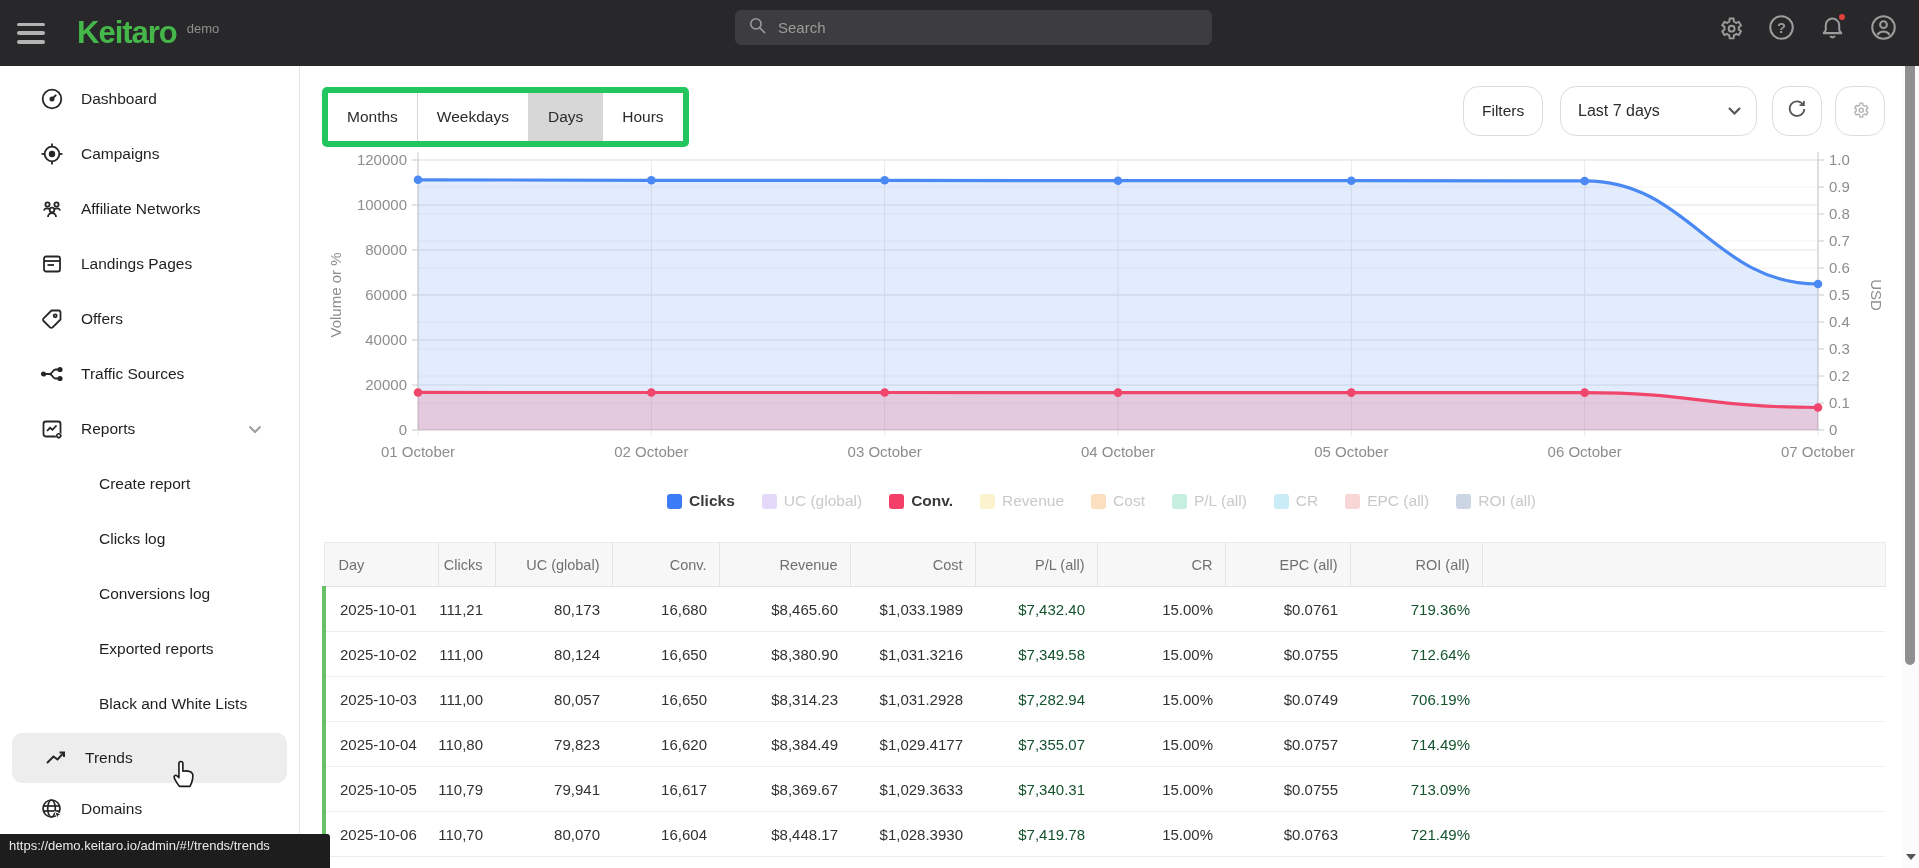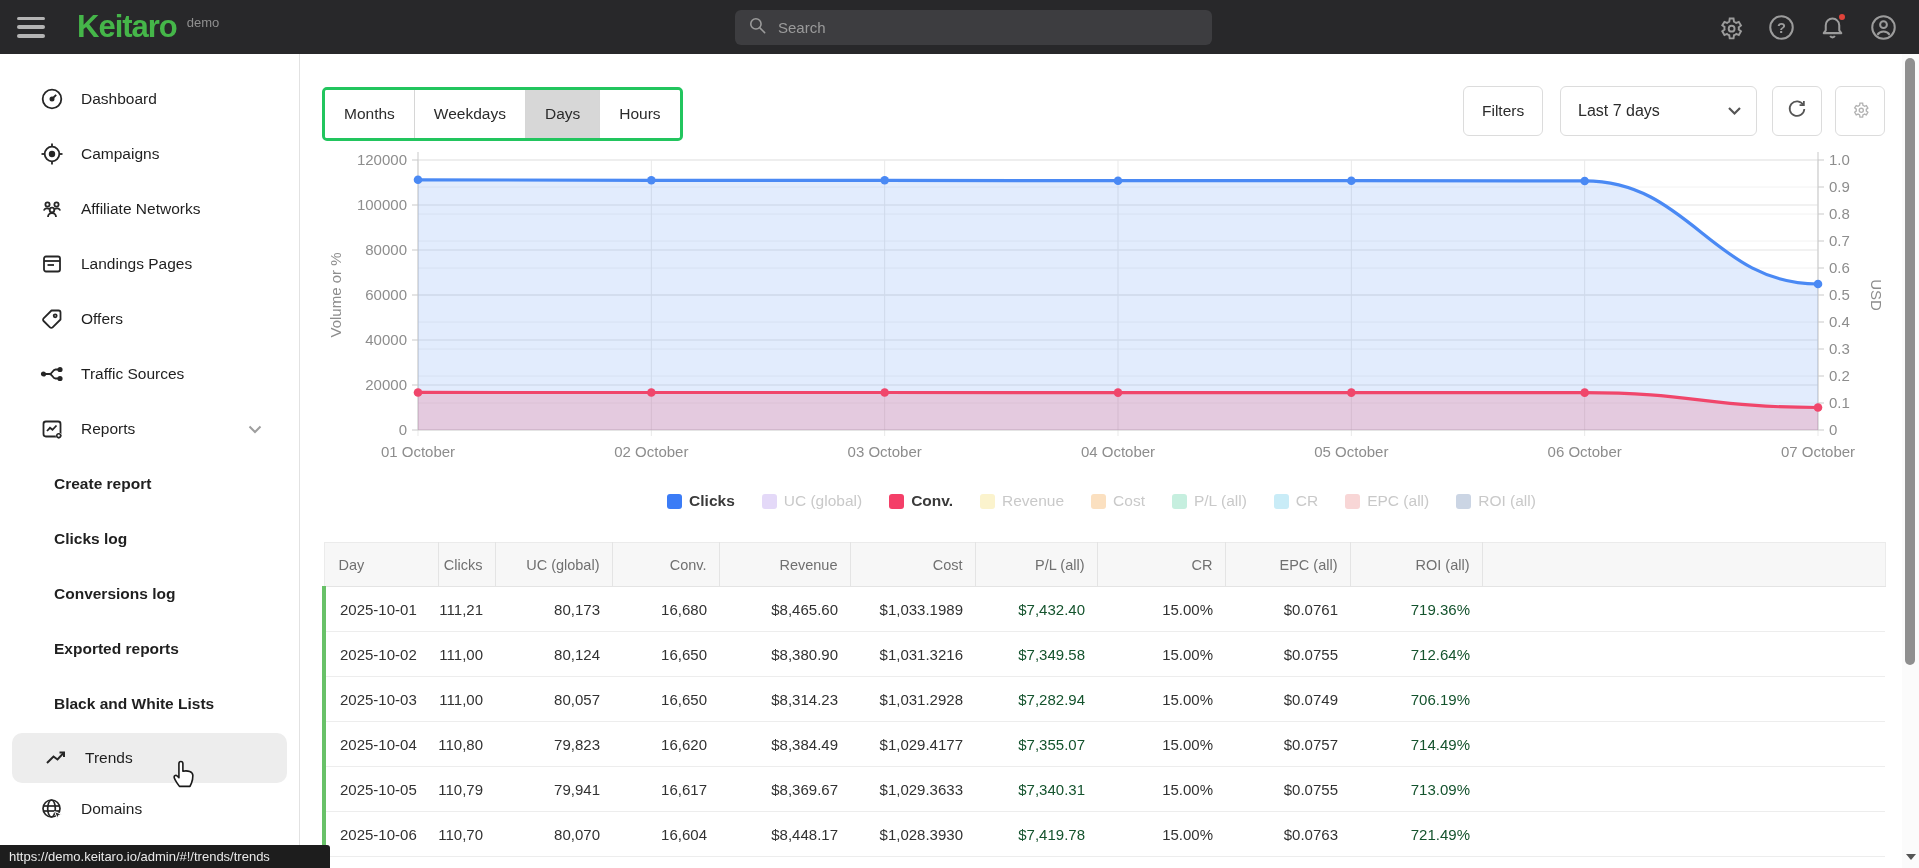--- a/index.html
+++ b/index.html
@@ -1,21 +1,21 @@
 <!DOCTYPE html>
 <html><head>
 <meta charset="utf-8">
 <style>
   * { margin:0; padding:0; box-sizing:border-box; }
   html,body { width:1919px; height:868px; overflow:hidden; background:#fff;
               font-family:"Liberation Sans", sans-serif; }
   body { position:relative; }
 
   
-  .header { position:absolute; top:0; left:0; width:1919px; height:54px; background:#28282a;
+  .header { position:absolute; top:0; left:0; width:1919px; height:66px; background:#28282a;
             display:flex; align-items:center; z-index:30; }
   .burger { width:28px; height:21px; margin-left:17px; display:flex; flex-direction:column;
             justify-content:space-between; cursor:pointer; }
   .burger span { display:block; height:3.5px; background:#b4b4b4; border-radius:2px; }
   .brand { margin-left:32px; font-size:31px; font-weight:800; color:#45b649; letter-spacing:-1px; }
   .env { margin-left:10px; font-size:13px; color:#8f8f8f; position:relative; top:-5px; }
   .search { position:absolute; left:735px; top:10px; width:477px; height:35px; background:#3d3d40;
             border-radius:6px; display:flex; align-items:center; padding-left:13px; }
   .search input { background:transparent; border:none; outline:none; color:#14b8a6; font-size:15px;
             margin-left:11px; width:380px; font-family:"Liberation Sans",sans-serif; }
@@ -24,36 +24,36 @@
   .hicon { width:27px; height:27px; position:relative; cursor:pointer; }
   .dot { position:absolute; top:-2px; right:-1px; width:10px; height:10px; border-radius:50%;
          background:#e0433a; border:2px solid #28282a; }
 
   
   .sidebar { position:absolute; top:54px; left:0; width:300px; bottom:0; background:#fff;
              border-right:1px solid #e2e2e2; padding-top:17px; z-index:10; }
   .nav-item { height:55px; display:flex; align-items:center; padding-left:40px; cursor:pointer;
               font-size:15.5px; color:#1f1f1f; }
   .nav-item .nicon { width:24px; height:24px; margin-right:17px; flex:0 0 24px; }
-  .nav-item.sub { padding-left:54px;font-weight:bold; }
+  .nav-item.sub { padding-left:99px; }
   .nav-item .chev { margin-left:auto; margin-right:37px; }
   .nav-item.active { background:#ededed; border-radius:10px; margin:0 12px; padding-left:32px; height:50px;
                      position:relative; top:2px; }
 
   
   .content { position:absolute; left:301px; top:54px; width:1601px; bottom:0; background:#fff; }
 
-  .tabs { position:absolute; left:21px; top:33px; display:inline-flex; border:3px solid #22c55e;
+  .tabs { position:absolute; left:21px; top:33px; display:inline-flex; border:6px solid #22c55e;
           border-radius:5px; overflow:hidden; background:#fff; }
   .tab { padding:0 19px; height:48px; line-height:48px; font-size:15.5px; color:#2b2b2b;
          border-right:1px solid #d6d6d6; cursor:pointer; background:#fff; }
   .tab:last-child { border-right:none; }
   .tab.active { background:#d7d7d7; }
 
-  .btn { position:absolute; height:50px; border:1px solid #dcdcdc; border-radius:6px; background:#fff;
+  .btn { position:absolute; height:50px; border:1px solid #dcdcdc; border-radius:16px; background:#fff;
          font-size:15.5px; color:#2b2b2b; display:flex; align-items:center; justify-content:center;
          cursor:pointer; }
   .filters-btn { left:1162px; top:32px; padding:0 18px; }
   .range-select { left:1259px; top:32px; width:197px; justify-content:space-between; padding:0 14px 0 17px;
                   font-size:16px; }
   .refresh-btn { left:1471px; top:32px; width:50px; }
   .chart-settings-btn { left:1534px; top:32px; width:50px; }
 
   .legend { position:absolute; left:0; top:438px; width:1601px; display:flex; justify-content:center;
             gap:27px; align-items:center; }
@@ -77,21 +77,21 @@
 
   
   .scroll-track { position:absolute; right:0; top:54px; width:17px; bottom:0; background:#fbfbfb; }
   .scroll-thumb { position:absolute; left:3px; top:4px; width:10px; height:607px; background:#8f8f8f;
                   border-radius:5px; cursor:pointer; }
   .scroll-arrow { position:absolute; left:4px; bottom:8px; width:0; height:0; cursor:pointer;
                   border-left:5px solid transparent; border-right:5px solid transparent;
                   border-top:6px solid #555; }
 
   
-  .status-url { position:absolute; left:0; bottom:0; height:23px; width:330px; background:#1d1d1d;
+  .status-url { position:absolute; left:0; bottom:0; height:34px; width:330px; background:#1d1d1d;
                 color:#eaeaea; font-size:13px; line-height:23px; padding-left:9px;
                 border-top-right-radius:3px; z-index:40; }
 
   .cursor { position:absolute; left:170px; top:758px; z-index:50; pointer-events:none; }
 
   svg text { font-family:"Liberation Sans",sans-serif; }
 </style>
 </head>
 <body>
 

